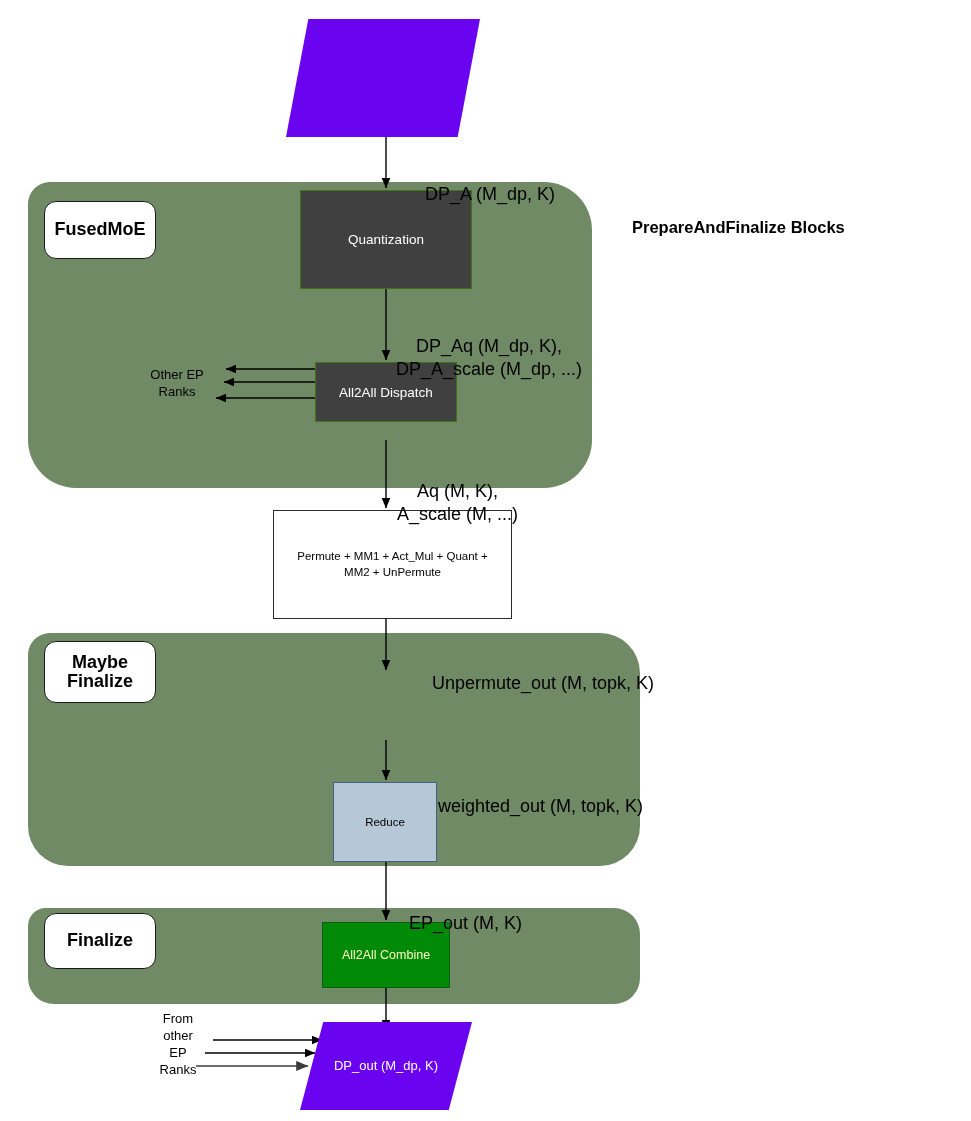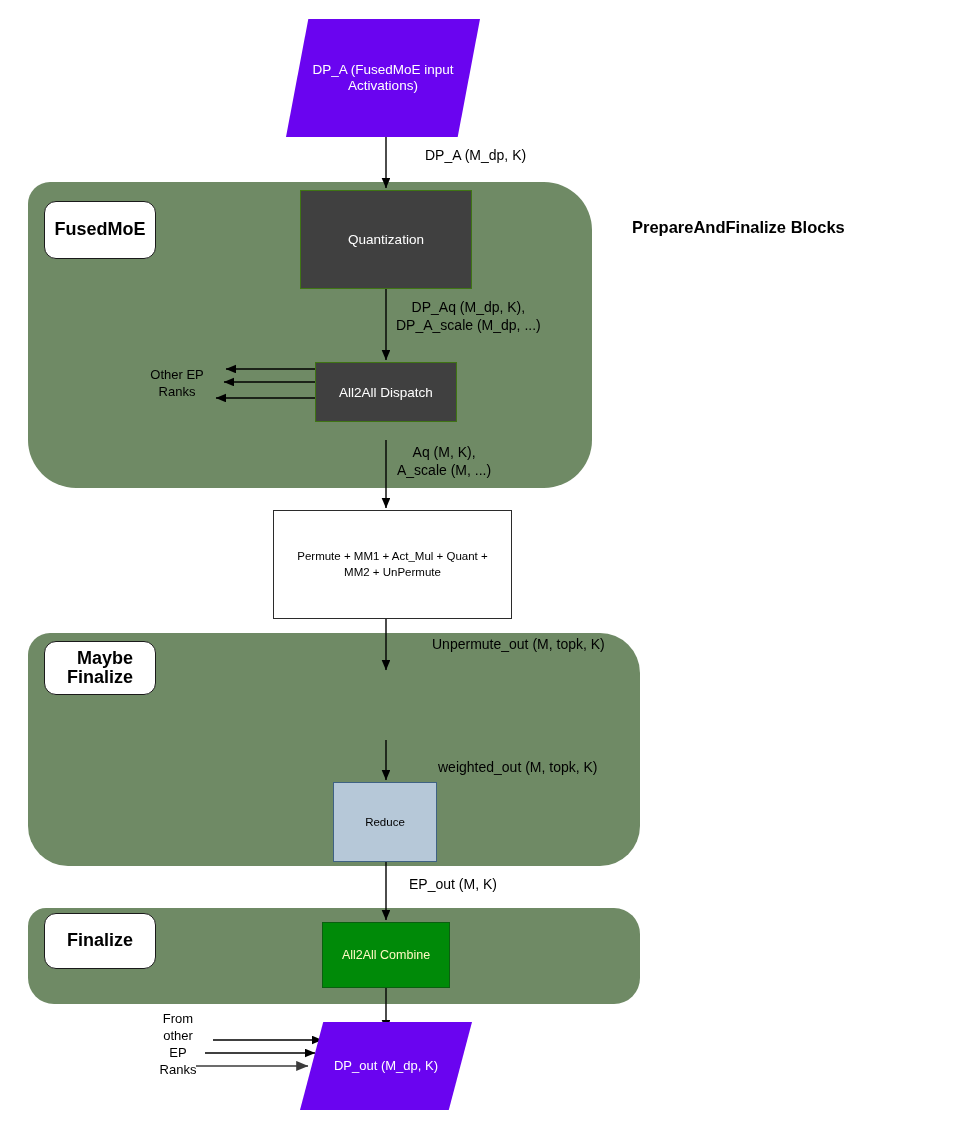--- a/index.html
+++ b/index.html
@@ -92,23 +92,24 @@
     top: 0; left: 0; right: 0; bottom: 0;
     background: #6a04f0;
   }
   .para .para-text {
     position: relative;
     z-index: 2;
   }
   .edge-label {
     position: absolute;
     color: #000000;
-    font-size: 14px;
+    font-size: 18px;
     line-height: 1.28;
     white-space: pre-line;
+    margin-top: 36px;
   }
   .side-label {
     position: absolute;
     color: #000000;
     font-size: 13px;
     line-height: 1.32;
     text-align: center;
     white-space: pre-line;
   }
   .diagram-title {
@@ -161,30 +162,27 @@
 
     <line x1="386" y1="988" x2="386" y2="1030" stroke="#000000" stroke-width="1.4" marker-end="url(#arrowhead)"></line>
 
     <line x1="213" y1="1040" x2="322" y2="1040" stroke="#000000" stroke-width="1.4" marker-end="url(#arrowhead)"></line>
     <line x1="205" y1="1053" x2="315" y2="1053" stroke="#000000" stroke-width="1.4" marker-end="url(#arrowhead)"></line>
     <line x1="196" y1="1066" x2="308" y2="1066" stroke="#3b3b3b" stroke-width="1.6" marker-end="url(#arrowhead-gray)"></line>
   </svg>
 
   <div class="para" style="left:286px; top:19px; width:194px; height:118px; font-size:13.5px;">
     <span class="para-shape" style="clip-path: polygon(11.5% 0%, 100% 0%, 88.5% 100%, 0% 100%);"></span>
-    <span class="para-text">DP_A
-(FusedMoE input
-Activations)</span>
   </div>
 
   <div class="group-tag" style="left:44px; top:201px; width:112px; height:58px; font-size:18px;">
     <span>FusedMoE</span>
   </div>
 
-  <div class="group-tag" style="left:44px; top:641px; width:112px; height:54px; font-size:18px;text-align:right;">
+  <div class="group-tag" style="left:44px; top:641px; width:112px; height:62px; font-size:18px;">
     <span style="white-space:pre-line;">Maybe
 Finalize</span>
   </div>
 
   <div class="group-tag" style="left:44px; top:913px; width:112px; height:56px; font-size:18px;">
     <span>Finalize</span>
   </div>
 
   <div class="node box-green" style="left:300px; top:190px; width:172px; height:99px;">
     <span>Quantization</span>

